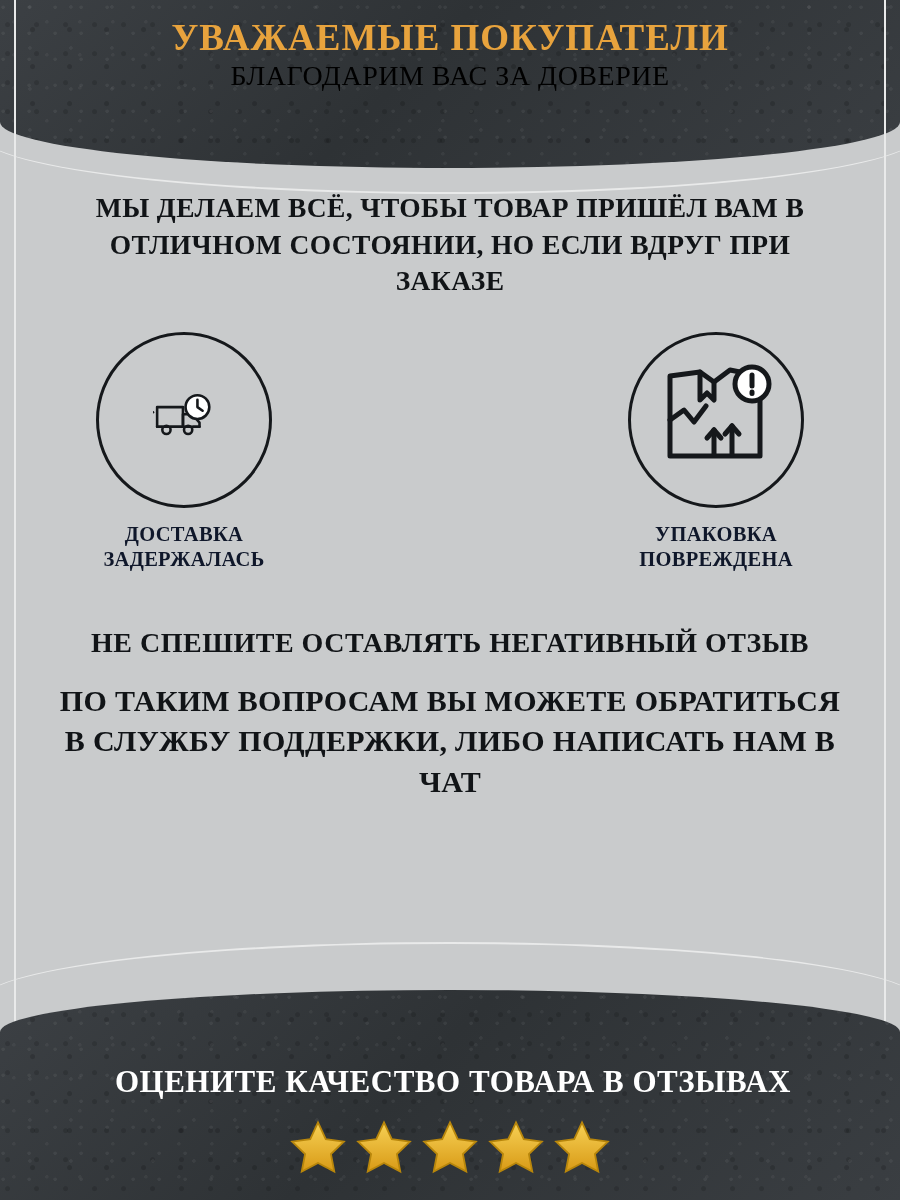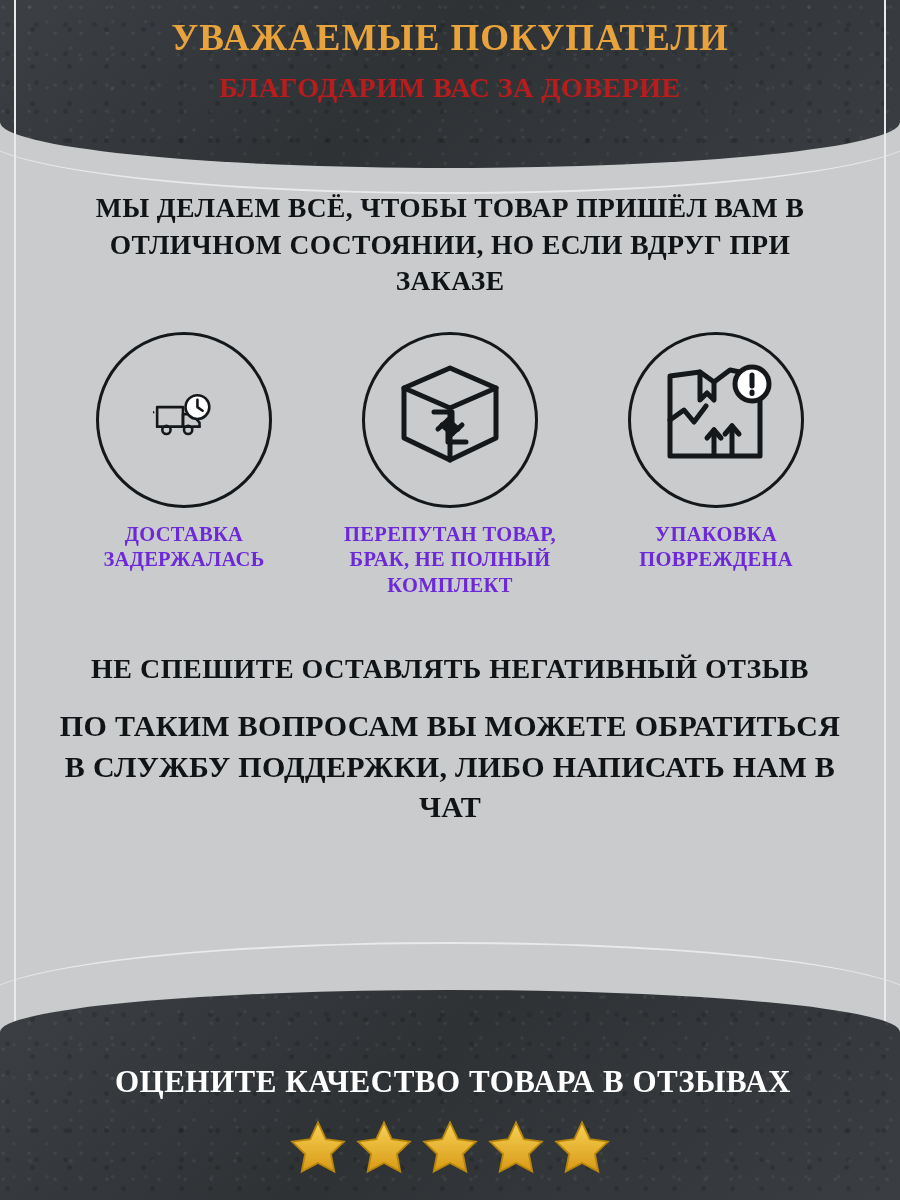--- a/index.html
+++ b/index.html
@@ -98,24 +98,24 @@
   }
   .header-title {
     font-size: 37px;
     font-weight: bold;
     letter-spacing: 1px;
     color: #e8a33d;
     text-transform: uppercase;
     line-height: 1.1;
   }
   .header-sub {
-    margin-top: 12px;
+    margin-top: 0;
     font-size: 28px;
-    font-weight: bold;
-    color: #b91c1c;
+    font-weight: normal;
+    color: #000000;
     text-transform: uppercase;
     line-height: 1.22;
     letter-spacing: 0.5px;
   }
 
   
   .content {
     position: absolute;
     top: 190px;
     left: 40px;
@@ -155,21 +155,21 @@
     justify-content: center;
     background: transparent;
   }
   .icon-caption {
     margin-top: 14px;
     font-size: 20.5px;
     font-weight: bold;
     text-transform: uppercase;
     line-height: 1.25;
     letter-spacing: 0.3px;
-    color: #6d28d9;
+    color: #0f172a;
   }
 
   .headline {
     margin-top: 52px;
     font-size: 28px;
     font-weight: bold;
     line-height: 1.28;
     text-transform: uppercase;
     letter-spacing: 0.5px;
   }
@@ -249,36 +249,20 @@
               <circle cx="68" cy="74" r="8"></circle>
               <path d="M0 40 h-0"></path>
               <circle cx="86" cy="30" r="23" fill="#ffffff"></circle>
               <path d="M86 16 v14 l10 7"></path>
             </svg>
           </span>
         </div>
         <div class="icon-caption">ДОСТАВКА ЗАДЕРЖАЛАСЬ</div>
       </div>
 
-      <div class="icon-col">
-        <div class="icon-circle">
-          <span>
-            <svg width="120" height="115" viewBox="0 0 120 115" fill="none" stroke="#15181b" stroke-width="5" stroke-linecap="round" stroke-linejoin="round">
-              <path d="M60 8 L106 28 L60 48 L14 28 Z"></path>
-              <path d="M14 28 v50 l46 22 V48"></path>
-              <path d="M106 28 v50 l-46 22"></path>
-              <path d="M44 52 h18 v22 l-10 -9"></path>
-              <path d="M62 74 l10 -9"></path>
-              <path d="M76 82 h-18 v-22 l10 9"></path>
-              <path d="M58 60 l-10 9"></path>
-            </svg>
-          </span>
-        </div>
-        <div class="icon-caption">ПЕРЕПУТАН ТОВАР, БРАК, НЕ ПОЛНЫЙ КОМПЛЕКТ</div>
-      </div>
 
       <div class="icon-col">
         <div class="icon-circle">
           <span>
             <svg width="120" height="115" viewBox="0 0 120 115" fill="none" stroke="#15181b" stroke-width="5" stroke-linecap="round" stroke-linejoin="round">
               <path d="M14 16 L44 12 L58 22 L74 10 L104 16 v80 H14 Z"></path>
               <path d="M44 12 v28 l7 -7 l7 7 V22"></path>
               <path d="M14 60 l14 -10 l10 12 l12 -16"></path>
               <path d="M58 70 v24"></path>
               <path d="M58 70 l-7 8"></path>

